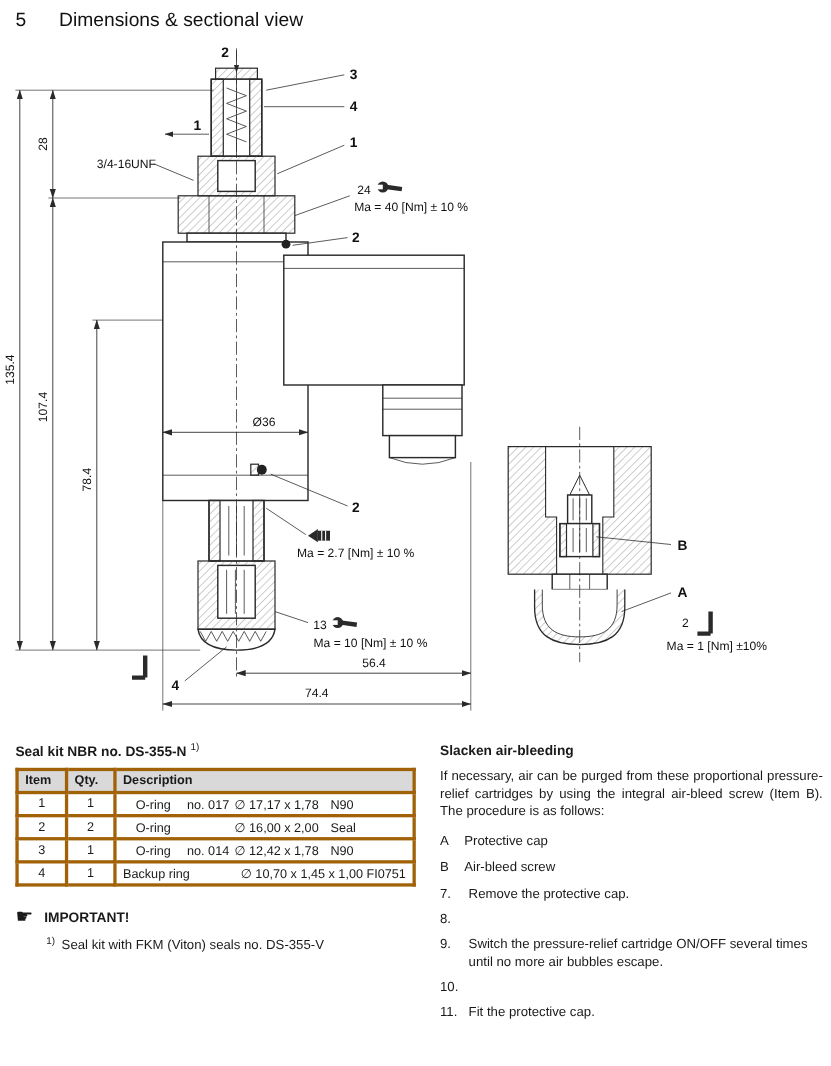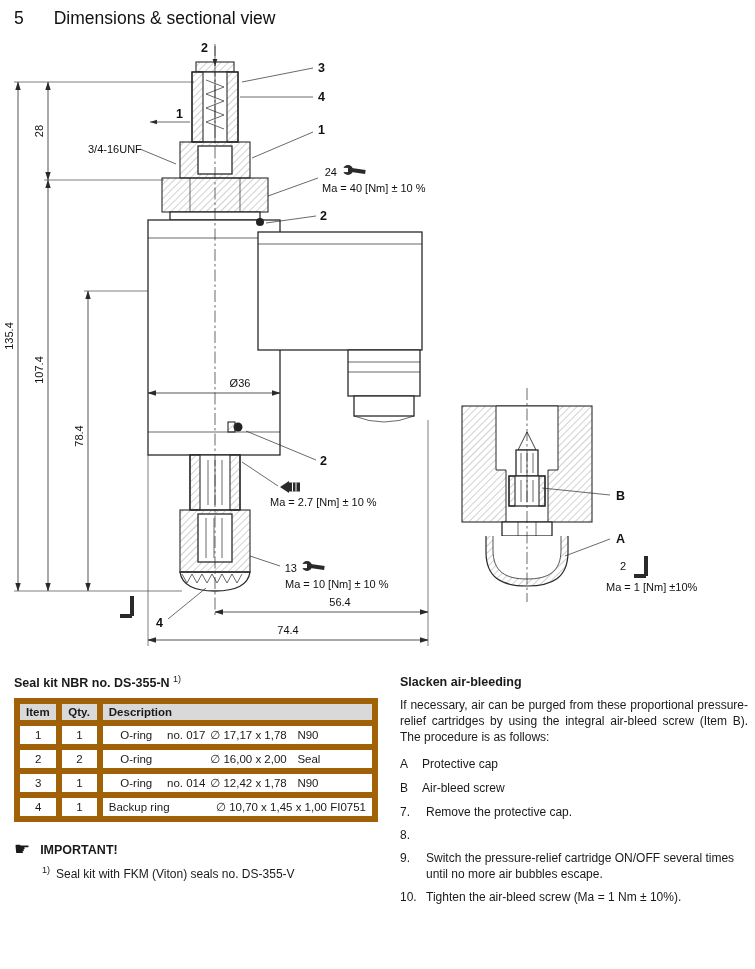--- a/index.html
+++ b/index.html
@@ -21,21 +21,21 @@
   .thin     { stroke:#2a2a2a; stroke-width:0.7; fill:none; }
   .dimline  { stroke:#2a2a2a; stroke-width:0.8; fill:none; }
   .ext      { stroke:#2a2a2a; stroke-width:0.6; fill:none; }
   .leader   { stroke:#2a2a2a; stroke-width:0.7; fill:none; }
   .cl       { stroke:#2a2a2a; stroke-width:0.7; fill:none; stroke-dasharray:12 3 2.5 3; }
   
   .bottom-left  { position:absolute; left:14px; top:674px; width:376px; }
   .kit-heading  { font-size:12.5px; font-weight:bold; }
   .kit-heading sup { font-size:9px; font-weight:normal; }
   table.seal-table { border-collapse:collapse; width:364px; font-size:11.5px; margin-top:8px; }
-  table.seal-table th, table.seal-table td { border:6px solid #a16207; padding:2px 6px; height:21px; }
+  table.seal-table th, table.seal-table td { border:3px solid #a16207; padding:2px 6px; height:21px; }
   table.seal-table th { background:#d9d9d9; text-align:left; font-weight:bold; }
   .col-item { width:48px; }
   .col-qty  { width:48px; }
   td.center { text-align:center; }
   td.desc-cell { white-space:nowrap; }
   .dn  { display:inline-block; min-width:55px;text-align:center; }
   .dno { display:inline-block; min-width:40px; }
   .dsz { display:inline-block; min-width:84px; }
   .important-row { margin-top:18px; display:flex; align-items:center; gap:10px; }
   .hand-icon::before { content:"☛"; font-size:18px; line-height:1; }
@@ -332,16 +332,19 @@
     </div>
     <div class="step">
       <span class="step-num">8.</span>
     </div>
     <div class="step">
       <span class="step-num">9.</span>
       <span>Switch the pressure-relief cartridge ON/OFF several times until no more air bubbles escape.</span>
     </div>
     <div class="step">
       <span class="step-num">10.</span>
-      <span>Tighten the air-bleed screw (Ma = 1 Nm ± 10%).</span>
+    </div>
+    <div class="step">
+      <span class="step-num">11.</span>
+      <span>Fit the protective cap.</span>
     </div>
   </div>
 </div>
 
 </body></html>

